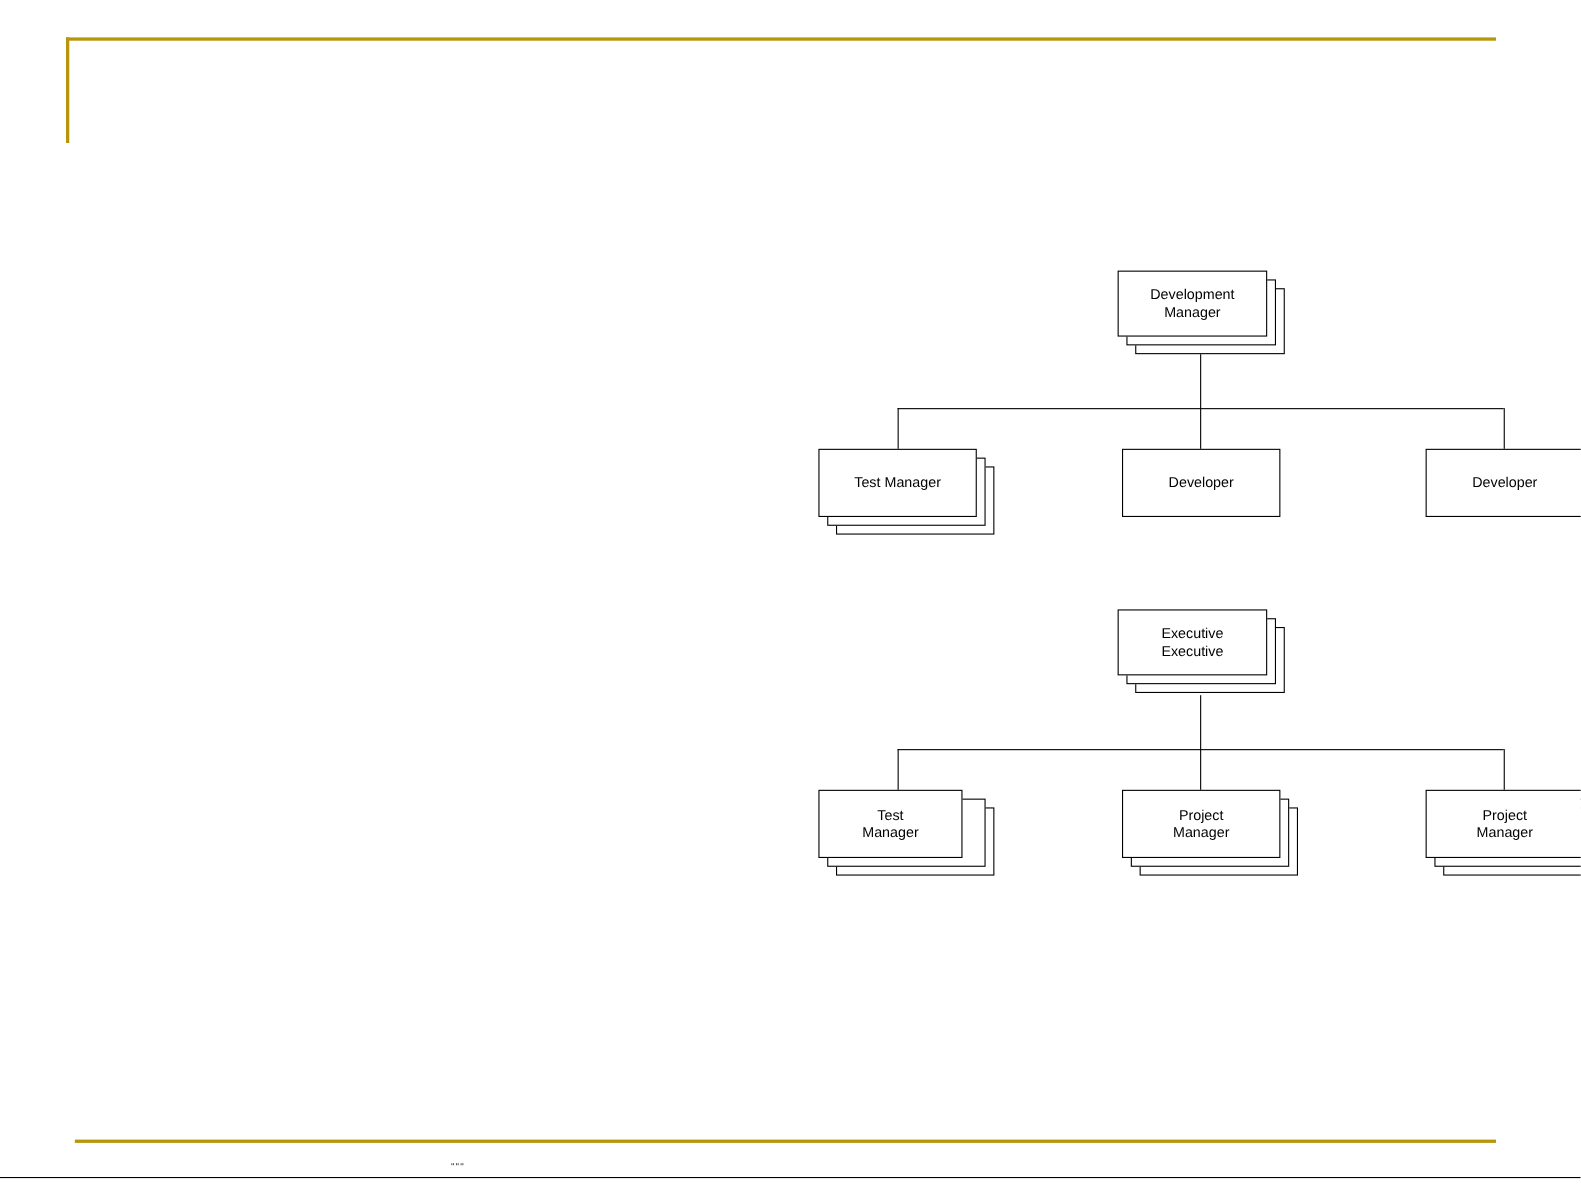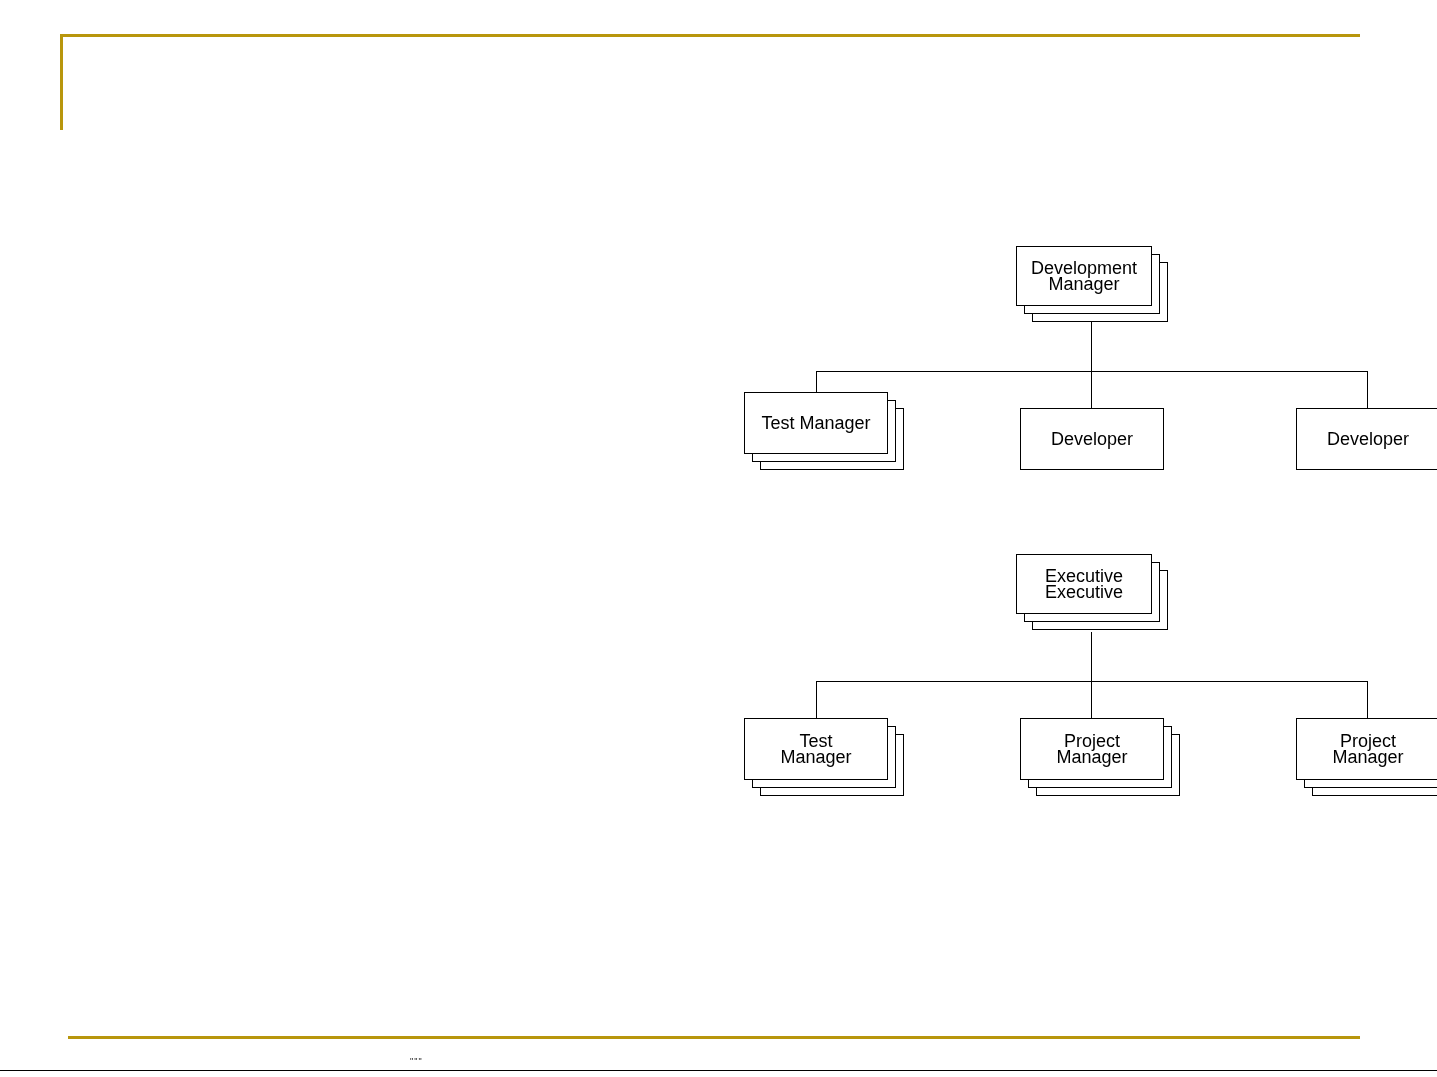--- a/index.html
+++ b/index.html
@@ -90,21 +90,21 @@
     left: 0;
     top: 0;
     background: #ffffff;
     border: 1px solid #000000;
     box-sizing: border-box;
     display: flex;
     align-items: center;
     justify-content: center;
     text-align: center;
     color: #000000;
-    font-size: 18px;
+    font-size: 13px;
     line-height: 16px;
   }
   .node .face span {
     display: block;
     padding: 0 4px;
   }
 
   
   .conn {
     position: absolute;
@@ -134,21 +134,21 @@
       </span>
     </div>
   </div>
 
   <div class="conn v" style="left:349px; top:94px; height:49px;"></div>
   <div class="conn h" style="left:74px; top:143px; width:551px;"></div>
   <div class="conn v" style="left:74px; top:143px; height:39px;"></div>
   <div class="conn v" style="left:349px; top:143px; height:39px;"></div>
   <div class="conn v" style="left:625px; top:143px; height:39px;"></div>
 
-  <div class="node" style="left:2px; top:164px; width:160px; height:94px;">
+  <div class="node" style="left:2px; top:180px; width:160px; height:94px;">
     <div class="shadow" style="left:16px; top:16px; width:144px; height:62px;"></div>
     <div class="shadow" style="left:8px; top:8px; width:144px; height:62px;"></div>
     <div class="face" style="width:144px; height:62px;">
       <span>Test Manager</span>
     </div>
   </div>
 
   <div class="node" style="left:278px; top:180px; width:144px; height:62px;">
     <div class="face" style="width:144px; height:62px;">
       <span>Developer</span>
@@ -177,21 +177,21 @@
 
   <div class="conn v" style="left:349px; top:94px; height:49px;"></div>
   <div class="conn h" style="left:74px; top:143px; width:551px;"></div>
   <div class="conn v" style="left:74px; top:143px; height:39px;"></div>
   <div class="conn v" style="left:349px; top:143px; height:39px;"></div>
   <div class="conn v" style="left:625px; top:143px; height:39px;"></div>
 
   <div class="node" style="left:2px; top:180px; width:160px; height:94px;">
     <div class="shadow" style="left:16px; top:16px; width:144px; height:62px;"></div>
     <div class="shadow" style="left:8px; top:8px; width:144px; height:62px;"></div>
-    <div class="face" style="width:144px; height:62px;">
+    <div class="face" style="width:131px; height:62px;">
       <span>
         <span>Test</span>
         <span>Manager</span>
       </span>
     </div>
   </div>
 
   <div class="node" style="left:278px; top:180px; width:160px; height:94px;">
     <div class="shadow" style="left:16px; top:16px; width:144px; height:62px;"></div>
     <div class="shadow" style="left:8px; top:8px; width:144px; height:62px;"></div>

